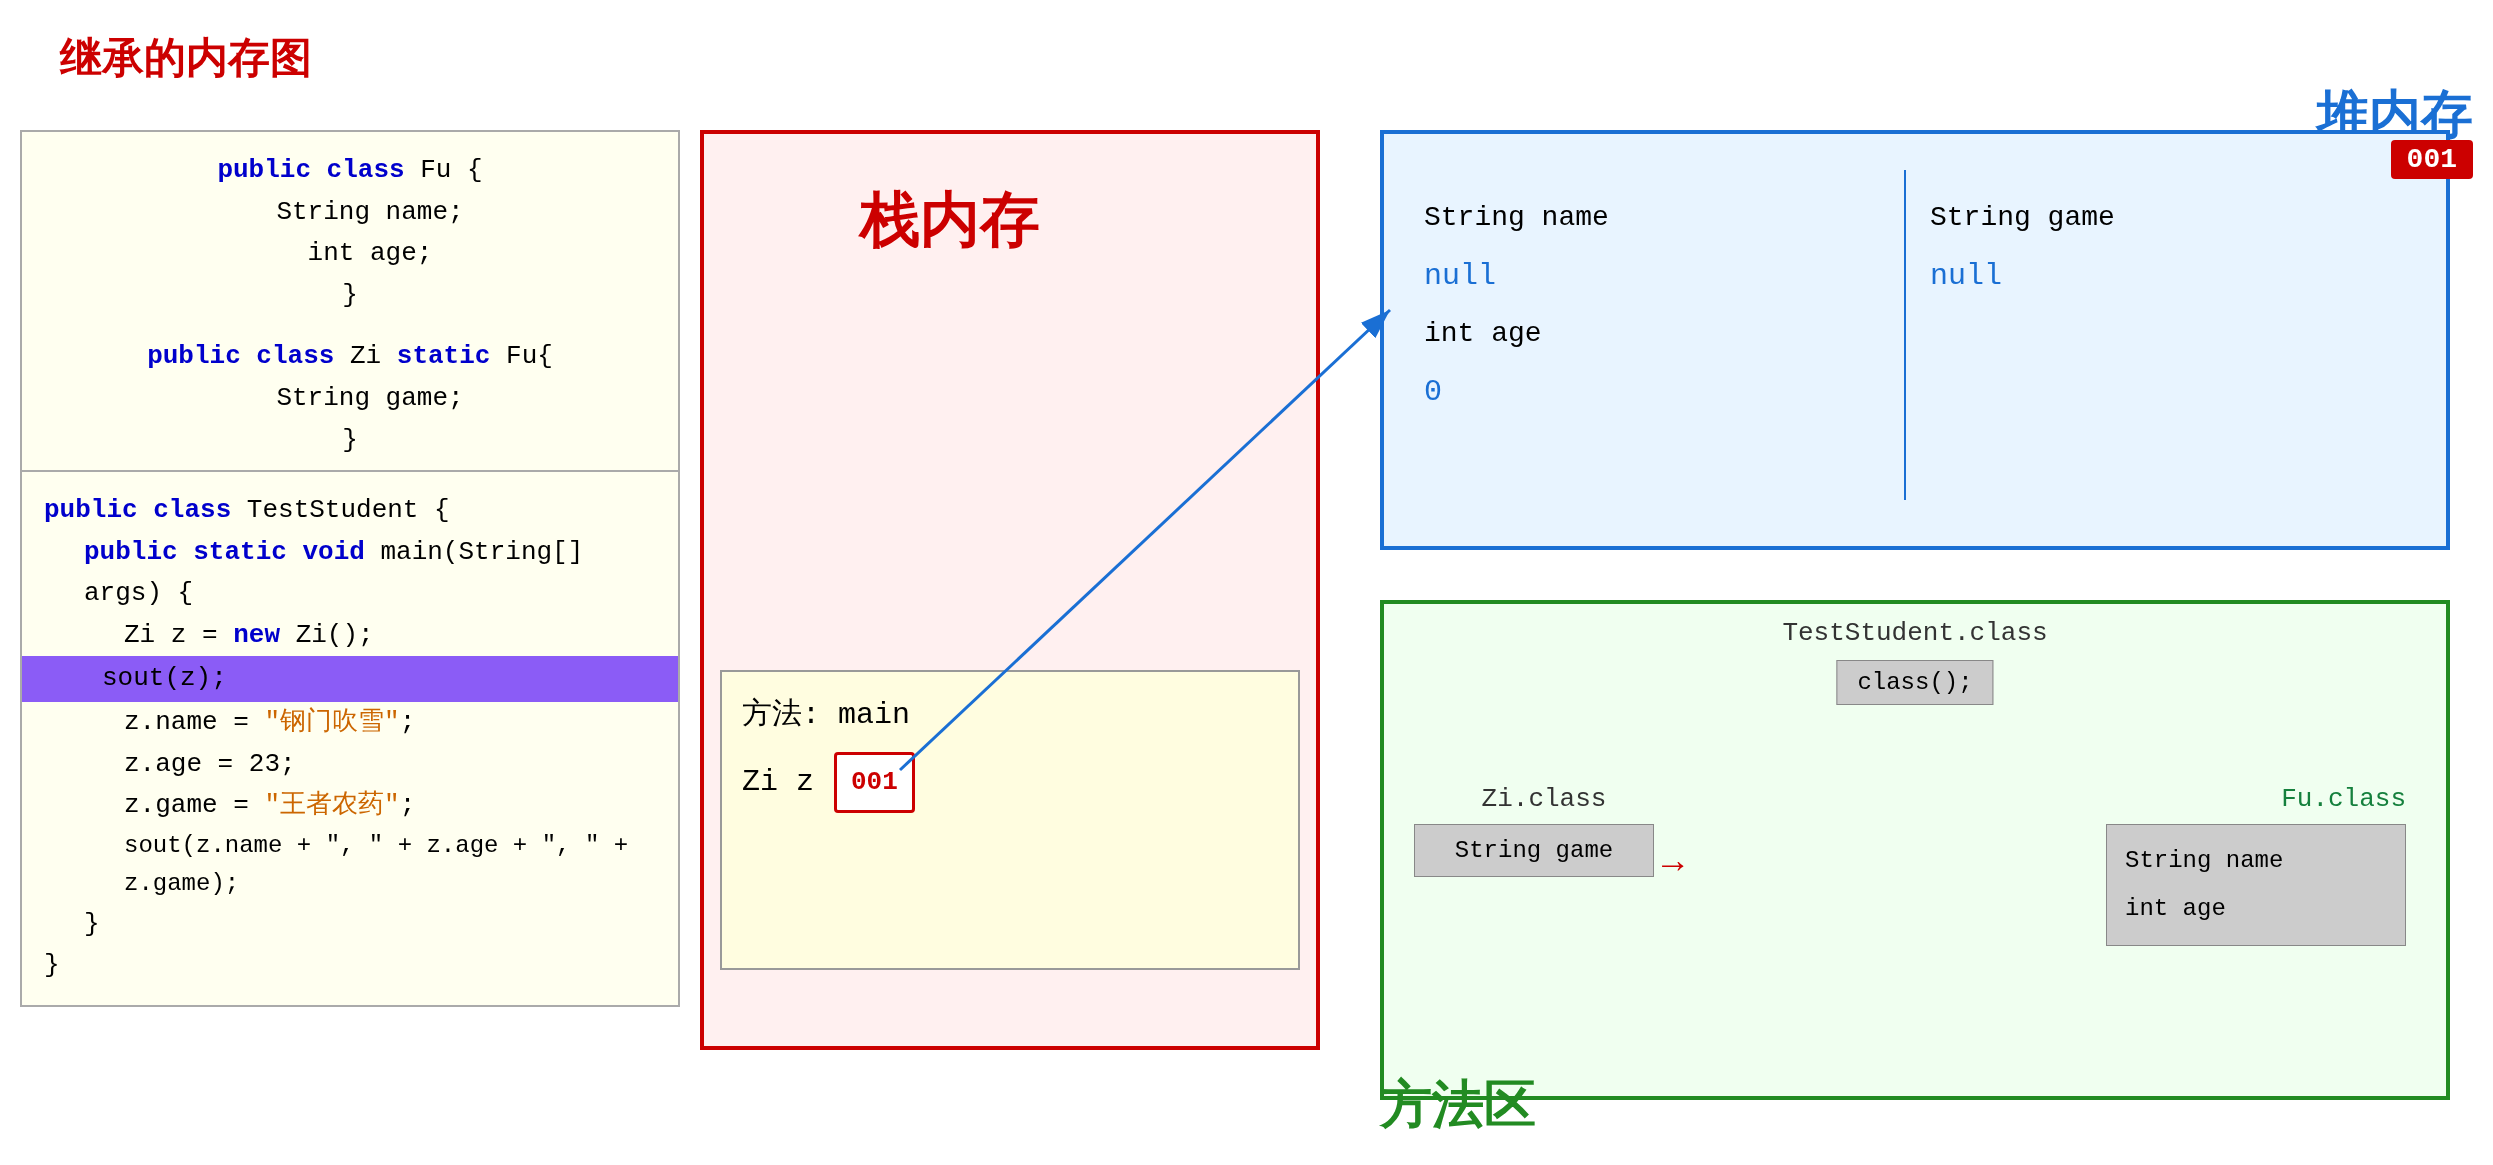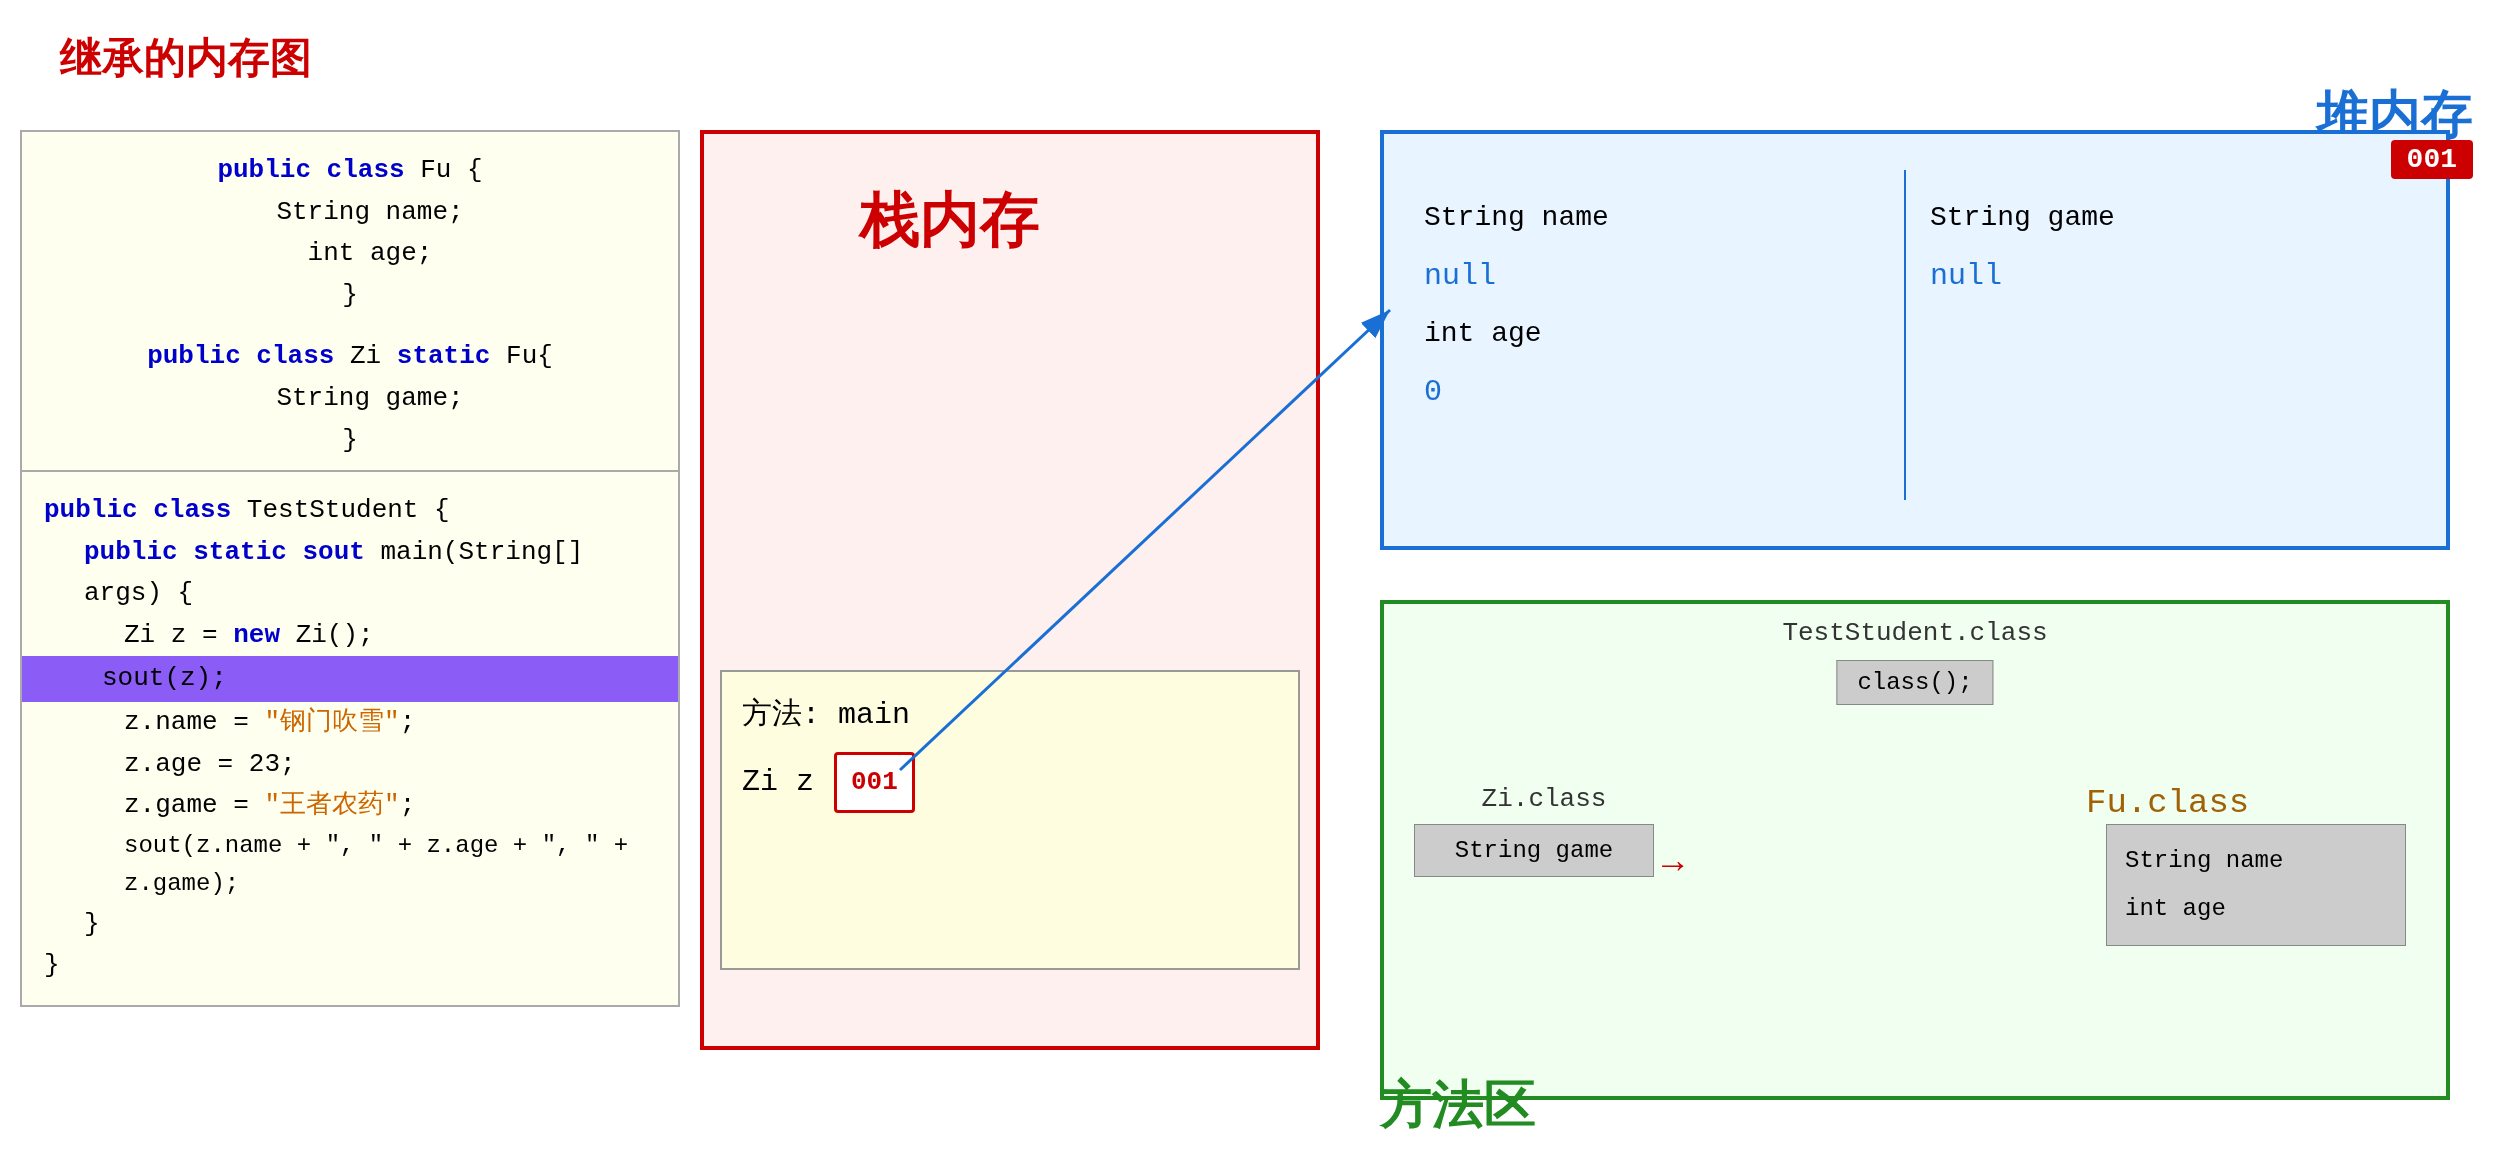--- a/index.html
+++ b/index.html
@@ -250,21 +250,21 @@
     String game;
   </div>
   <div>}</div>
 </div>
 
 <div class="code-panel-bottom">
   <div>
     <span class="kw">public class</span> TestStudent {
   </div>
   <div class="indent1">
-    <span class="kw">public static sout</span> main(String[] args) {
+    <span class="kw">public static void</span> main(String[] args) {
   </div>
   <div class="indent2">
     Zi z = <span class="kw">new</span> Zi();
   </div>
   <span class="highlight-line indent2">
     sout(z);
   </span>
   <div class="indent2">
     z.name = <span class="str">"钢门吹雪"</span>;
   </div>
@@ -313,21 +313,21 @@
 </div>
 
 <div class="method-area-box">
 
   <div style="position:absolute; top:14px; left:0; width:100%; text-align:center; font-size:26px; color:#333;">TestStudent.class</div>
 
   <div style="position:absolute; top:52px; left:50%; transform:translateX(-50%);">
     <div class="method-box">class();</div>
   </div>
 
-  <div style="position:absolute; top:180px; right:40px; font-size:34px; color:#a16207; text-align:left; width:320px;">Fu.class</div>
+  <div style="position:absolute; top:180px; right:40px; font-size:26px; color:#15803d; text-align:right; width:320px;">Fu.class</div>
 
   <div style="position:absolute; top:180px; left:30px; font-size:26px; color:#333; text-align:center; width:260px;">Zi.class</div>
 
   <div style="position:absolute; top:220px; left:30px;">
     <div class="class-box-gray" style="width:240px;">String game</div>
   </div>
 
   <div style="position:absolute; top:238px; left:278px; font-size:36px; color:#cc0000; font-weight:bold;">→</div>
 
   <div style="position:absolute; top:220px; right:40px;">

